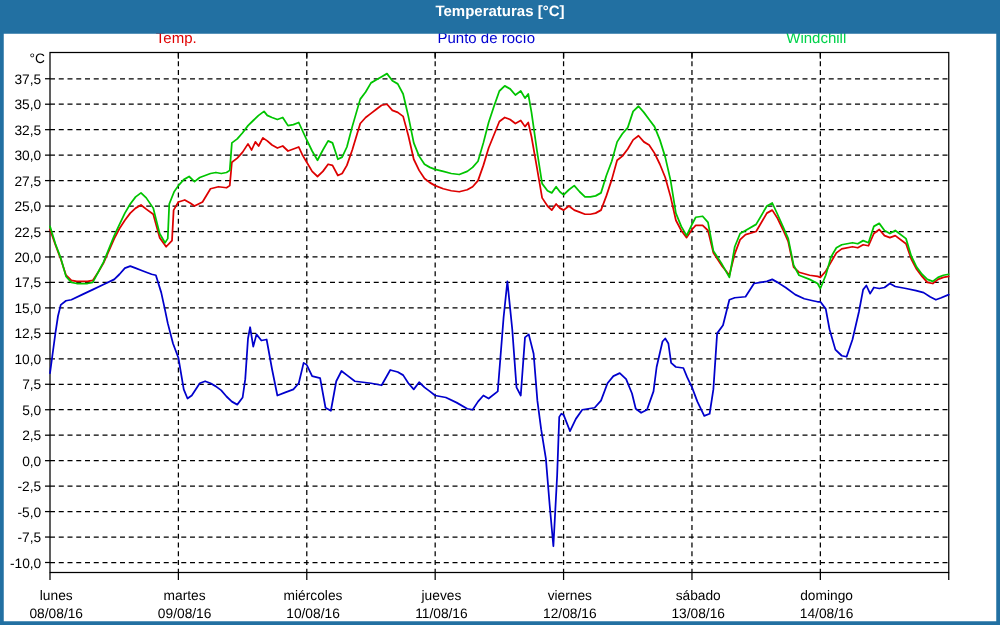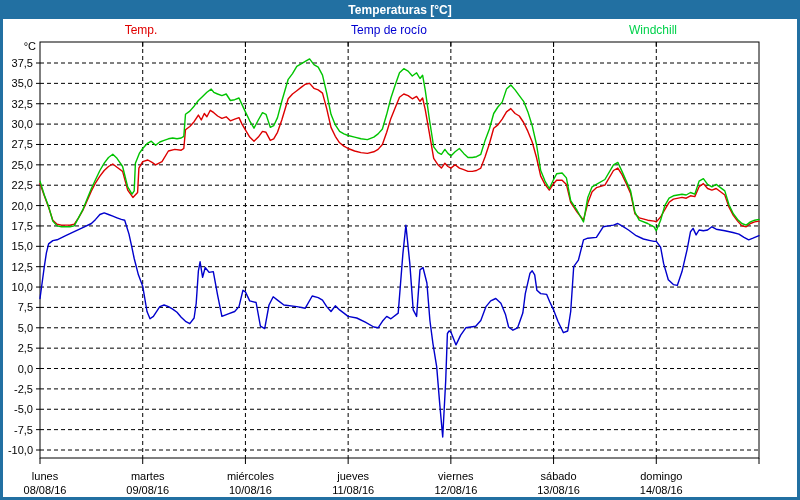--- a/index.html
+++ b/index.html
@@ -1,38 +1,38 @@
 <!DOCTYPE html>
 <html><head>
 <meta charset="utf-8">
 <style>
   html,body{margin:0;padding:0}
   body{width:800px;height:500px;position:relative;background:#ffffff;
        font-family:"Liberation Sans",sans-serif;overflow:hidden}
   .win-border{position:absolute;left:0;top:0;width:794px;height:494px;
               border:3px solid #2270a2;pointer-events:none;z-index:5}
-  .titlebar{position:absolute;top:0;left:0;width:800px;height:19px;background:#2270a2;
+  .titlebar{position:absolute;top:0;left:0;width:800px;height:27px;background:#2270a2;
             z-index:6;text-align:center}
   .titlebar span{color:#ffffff;font-size:12px;font-weight:bold;line-height:19px}
   .legend{position:absolute;top:23px;left:0;width:648px;height:15px;font-size:12px;z-index:4}
   .legend span{position:absolute;transform:translateX(-50%);white-space:nowrap}
   .lg0{left:141px}.lg1{left:389px}.lg2{left:653px}
   svg{position:absolute;top:0;left:0;z-index:3}
   svg text{font-family:"Liberation Sans",sans-serif;font-size:11px;fill:#000}
 </style>
 </head>
 <body>
 
 <div class="titlebar" style="background: rgb(34, 112, 162);">
   <span>Temperaturas [°C]</span>
 </div>
 
 <div class="legend">
   <span class="lg0" style="color: rgb(224, 0, 0);">Temp.</span>
-  <span class="lg1" style="color: rgb(0, 0, 208);">Temp de rocío</span>
+  <span class="lg1" style="color: rgb(0, 0, 208);">Punto de rocío</span>
   <span class="lg2" style="color: rgb(0, 210, 75); text-align: center;">Windchill</span>
 </div>
 
 <svg id="chart" width="800" height="500">
     <rect x="40" y="42" width="719" height="416" fill="#ffffff" stroke="#000" stroke-width="1"></rect>
     <line x1="40" y1="63" x2="759" y2="63" stroke="#000" stroke-width="1" stroke-dasharray="4 3"></line>
     <line x1="36" y1="63" x2="40" y2="63" stroke="#000" stroke-width="1"></line>
     <text x="33" y="67" text-anchor="end">37,5</text>
     <line x1="40" y1="83.36842105263158" x2="759" y2="83.36842105263158" stroke="#000" stroke-width="1" stroke-dasharray="4 3"></line>
     <line x1="36" y1="83.36842105263158" x2="40" y2="83.36842105263158" stroke="#000" stroke-width="1"></line>

